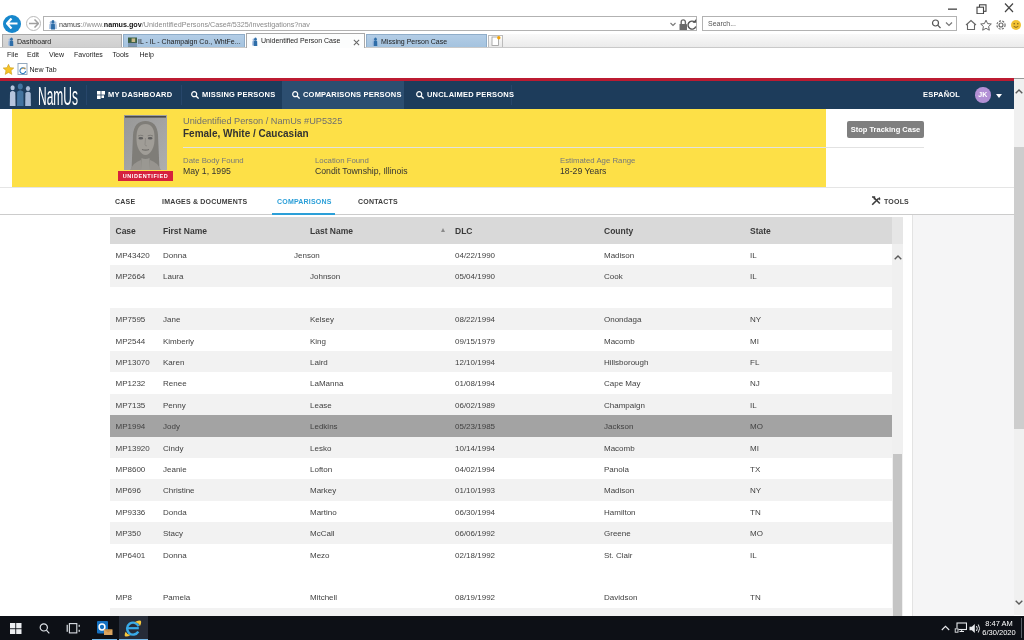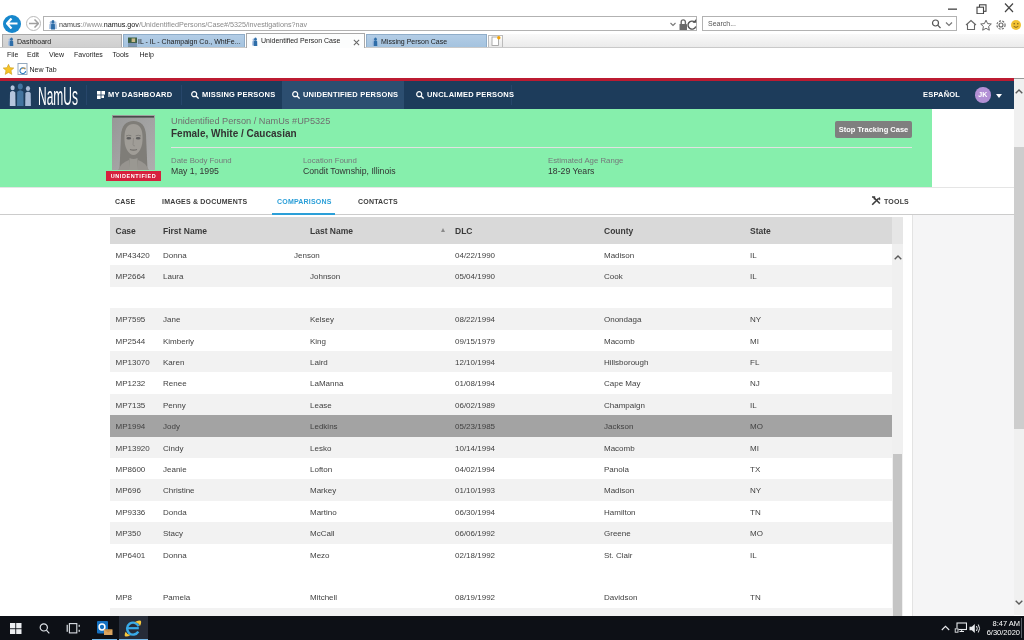--- a/index.html
+++ b/index.html
@@ -22,41 +22,41 @@
 .tabico{position:absolute;top:2px;left:4px;width:9px;height:10px;}
 .tabtxt{position:absolute;left:14px;top:0;}
 
 .menu{position:absolute;top:50px;font-size:7px;line-height:9px;color:#1c1c1c;}
 
 #favrow{position:absolute;left:0;top:60.5px;width:1024px;height:17px;background:#fff;}
 
 #redbar{position:absolute;left:0;top:77.5px;width:1014px;height:3.5px;background:#bc1b31;}
 #navbar{position:absolute;left:0;top:81px;width:1014px;height:27.5px;background:#1d3c5b;color:#fff;}
 .navitem{position:absolute;top:0;height:27.5px;font-size:7.5px;font-weight:bold;letter-spacing:0.2px;line-height:27.5px;white-space:nowrap;}
-#caseheader{position:absolute;left:0;top:108.5px;width:932px;height:78px;background:#86efac;}
+#caseheader{position:absolute;left:12px;top:108.5px;width:814px;height:78px;background:#fde047;}
 #casetabs{position:absolute;left:0;top:186.5px;width:1014px;height:28px;background:#fff;border-top:1px solid #e5e5e5;border-bottom:1px solid #cccccc;}
 .ctab{position:absolute;top:9.5px;font-size:7px;font-weight:bold;letter-spacing:0.2px;color:#3c3c3c;line-height:9px;}
 #content{position:absolute;left:0;top:214.5px;width:1014px;height:401.5px;background:#fff;overflow:hidden;}
 #rightstrip{position:absolute;left:912px;top:0;width:102px;height:401.5px;background:#f5f5f6;border-left:1px solid #e3e3e3;}
 #thead{position:absolute;left:110px;top:2px;width:782px;height:27.5px;background:#d9d9d9;font-size:8.5px;font-weight:bold;color:#3a3a3a;}
 #thead span{position:absolute;top:9px;line-height:10px;}
 #theadsb{position:absolute;left:892px;top:2px;width:10.5px;height:27.5px;background:#e6e6e6;}
 .trow{position:absolute;left:110px;width:782px;height:21.4px;font-size:8px;color:#424242;}
 .trow span{position:absolute;top:7px;line-height:9px;white-space:nowrap;}
 
 #innersb{position:absolute;left:892px;top:29.5px;width:10.5px;height:372px;background:#f0f0f0;}
 #innersbthumb{position:absolute;left:0.5px;top:210px;width:9.5px;height:162px;background:#c5c5c5;}
 
 #mainsb{position:absolute;left:1014px;top:77.5px;width:10px;height:537px;background:#f0f0f0;border-top:1px solid #999;}
 #mainsbthumb{position:absolute;left:0;top:68px;width:10px;height:282px;background:#cdcdcd;}
 
 #taskbar{position:absolute;left:0;top:616px;width:1024px;height:24px;background:#0d1016;}
 #iebtn{position:absolute;left:118.5px;top:0;width:29.5px;height:24px;background:#262c38;}
 .uline{position:absolute;bottom:0;height:1.5px;background:#76b9e8;}
-#clock{position:absolute;left:978px;top:2.5px;width:42px;text-align:right;color:#fff;font-size:7.5px;line-height:9.5px;}
+#clock{position:absolute;left:978px;top:2.5px;width:42px;text-align:center;color:#fff;font-size:7.5px;line-height:9.5px;}
 </style></head><body>
 
 <div id="chrome">
 
   <svg class="abs" style="left:946px;top:2px" width="70" height="12" viewBox="0 0 70 12">
     <rect x="2" y="6.5" width="9" height="1.3" fill="#444"></rect>
     <rect x="33.5" y="2.8" width="6.5" height="6.5" fill="none" stroke="#444" stroke-width="1.1"></rect>
     <rect x="31" y="5.2" width="6.5" height="6.5" fill="#fff" stroke="#444" stroke-width="1.1"></rect>
     <path d="M59 1.5 L67 10 M67 1.5 L59 10" stroke="#444" stroke-width="1.2" fill="none"></path>
   </svg>
@@ -73,21 +73,21 @@
 
   <div id="addrfield">
     <svg class="abs" style="left:4px;top:2.5px" width="10" height="10" viewBox="0 0 20 20">
       <ellipse cx="6" cy="5" rx="2.6" ry="3" fill="#9db9dd"></ellipse>
         <path d="M2.5 18 L2.8 8.5 Q6 5.5 9.5 8.5 L9.8 18 Z" fill="#9db9dd"></path>
       <ellipse cx="14.5" cy="5.5" rx="2.6" ry="3" fill="#b8cbe4"></ellipse>
         <path d="M11 18 L11.3 9 Q14.5 6 17.8 9 L18 18 Z" fill="#b8cbe4"></path>
       <ellipse cx="10" cy="3.8" rx="3" ry="3.6" fill="#2e6da8"></ellipse>
         <path d="M6 19 L6.3 8.5 Q10 5 13.7 8.5 L14 19 Z" fill="#2e6da8"></path>
     </svg>
-    <div class="urltxt"><span style="color:#3c3c3c">namus</span><span>://www.</span><span style="color:#111;font-weight:normal">namus.gov</span><span>/UnidentifiedPersons/Case#/5325/investigations?nav</span></div>
+    <div class="urltxt"><span style="color:#3c3c3c">namus</span><span>://www.</span><span style="color:#111;font-weight:bold">namus.gov</span><span>/UnidentifiedPersons/Case#/5325/investigations?nav</span></div>
 
     <svg class="abs" style="left:624px;top:0px" width="30" height="15" viewBox="0 0 30 15">
       <path d="M2.5 6 L5 8.5 L7.5 6" stroke="#777" stroke-width="1.1" fill="none"></path>
       <rect x="11.5" y="7" width="7.5" height="6" rx="0.6" fill="#6a6a6a"></rect>
       <path d="M13.2 7 V5 a2.1 2.1 0 0 1 4.2 0 V7" stroke="#6a6a6a" stroke-width="1.4" fill="none"></path>
       <path d="M26.8 5.2 a4 4 0 1 0 1 4.2" stroke="#555" stroke-width="1.4" fill="none"></path>
       <path d="M28.2 2 L28.2 5.7 L24.5 5.7 Z" fill="#555"></path>
     </svg>
   </div>
 
@@ -218,21 +218,21 @@
   <svg class="abs" style="left:191px;top:10px" width="8" height="8" viewBox="0 0 8 8">
       <circle cx="3.2" cy="3.2" r="2.5" stroke="#fff" stroke-width="1.2" fill="none"></circle>
       <path d="M5 5 L7.6 7.6" stroke="#fff" stroke-width="1.3"></path>
     </svg>
   <span class="navitem" style="left:202px">MISSING PERSONS</span>
 
   <svg class="abs" style="left:292px;top:10px" width="8" height="8" viewBox="0 0 8 8">
       <circle cx="3.2" cy="3.2" r="2.5" stroke="#fff" stroke-width="1.2" fill="none"></circle>
       <path d="M5 5 L7.6 7.6" stroke="#fff" stroke-width="1.3"></path>
     </svg>
-  <span class="navitem" style="left:303px">UNIDENTIFIED PERSONS</span>
+  <span class="navitem" style="left:303px">COMPARISONS PERSONS</span>
 
   <svg class="abs" style="left:416px;top:10px" width="8" height="8" viewBox="0 0 8 8">
       <circle cx="3.2" cy="3.2" r="2.5" stroke="#fff" stroke-width="1.2" fill="none"></circle>
       <path d="M5 5 L7.6 7.6" stroke="#fff" stroke-width="1.3"></path>
     </svg>
   <span class="navitem" style="left:427px">UNCLAIMED PERSONS</span>
 
   <span class="navitem" style="left:923px">ESPAÑOL</span>
   <div class="abs" style="left:975px;top:6px;width:15.5px;height:15.5px;border-radius:50%;background:#b290d5;color:#fff;font-size:7px;font-weight:bold;text-align:center;line-height:15.5px">JK</div>
   <div class="abs" style="left:996px;top:12.5px;width:0;height:0;border-left:3.5px solid transparent;border-right:3.5px solid transparent;border-top:4px solid #fff"></div>

